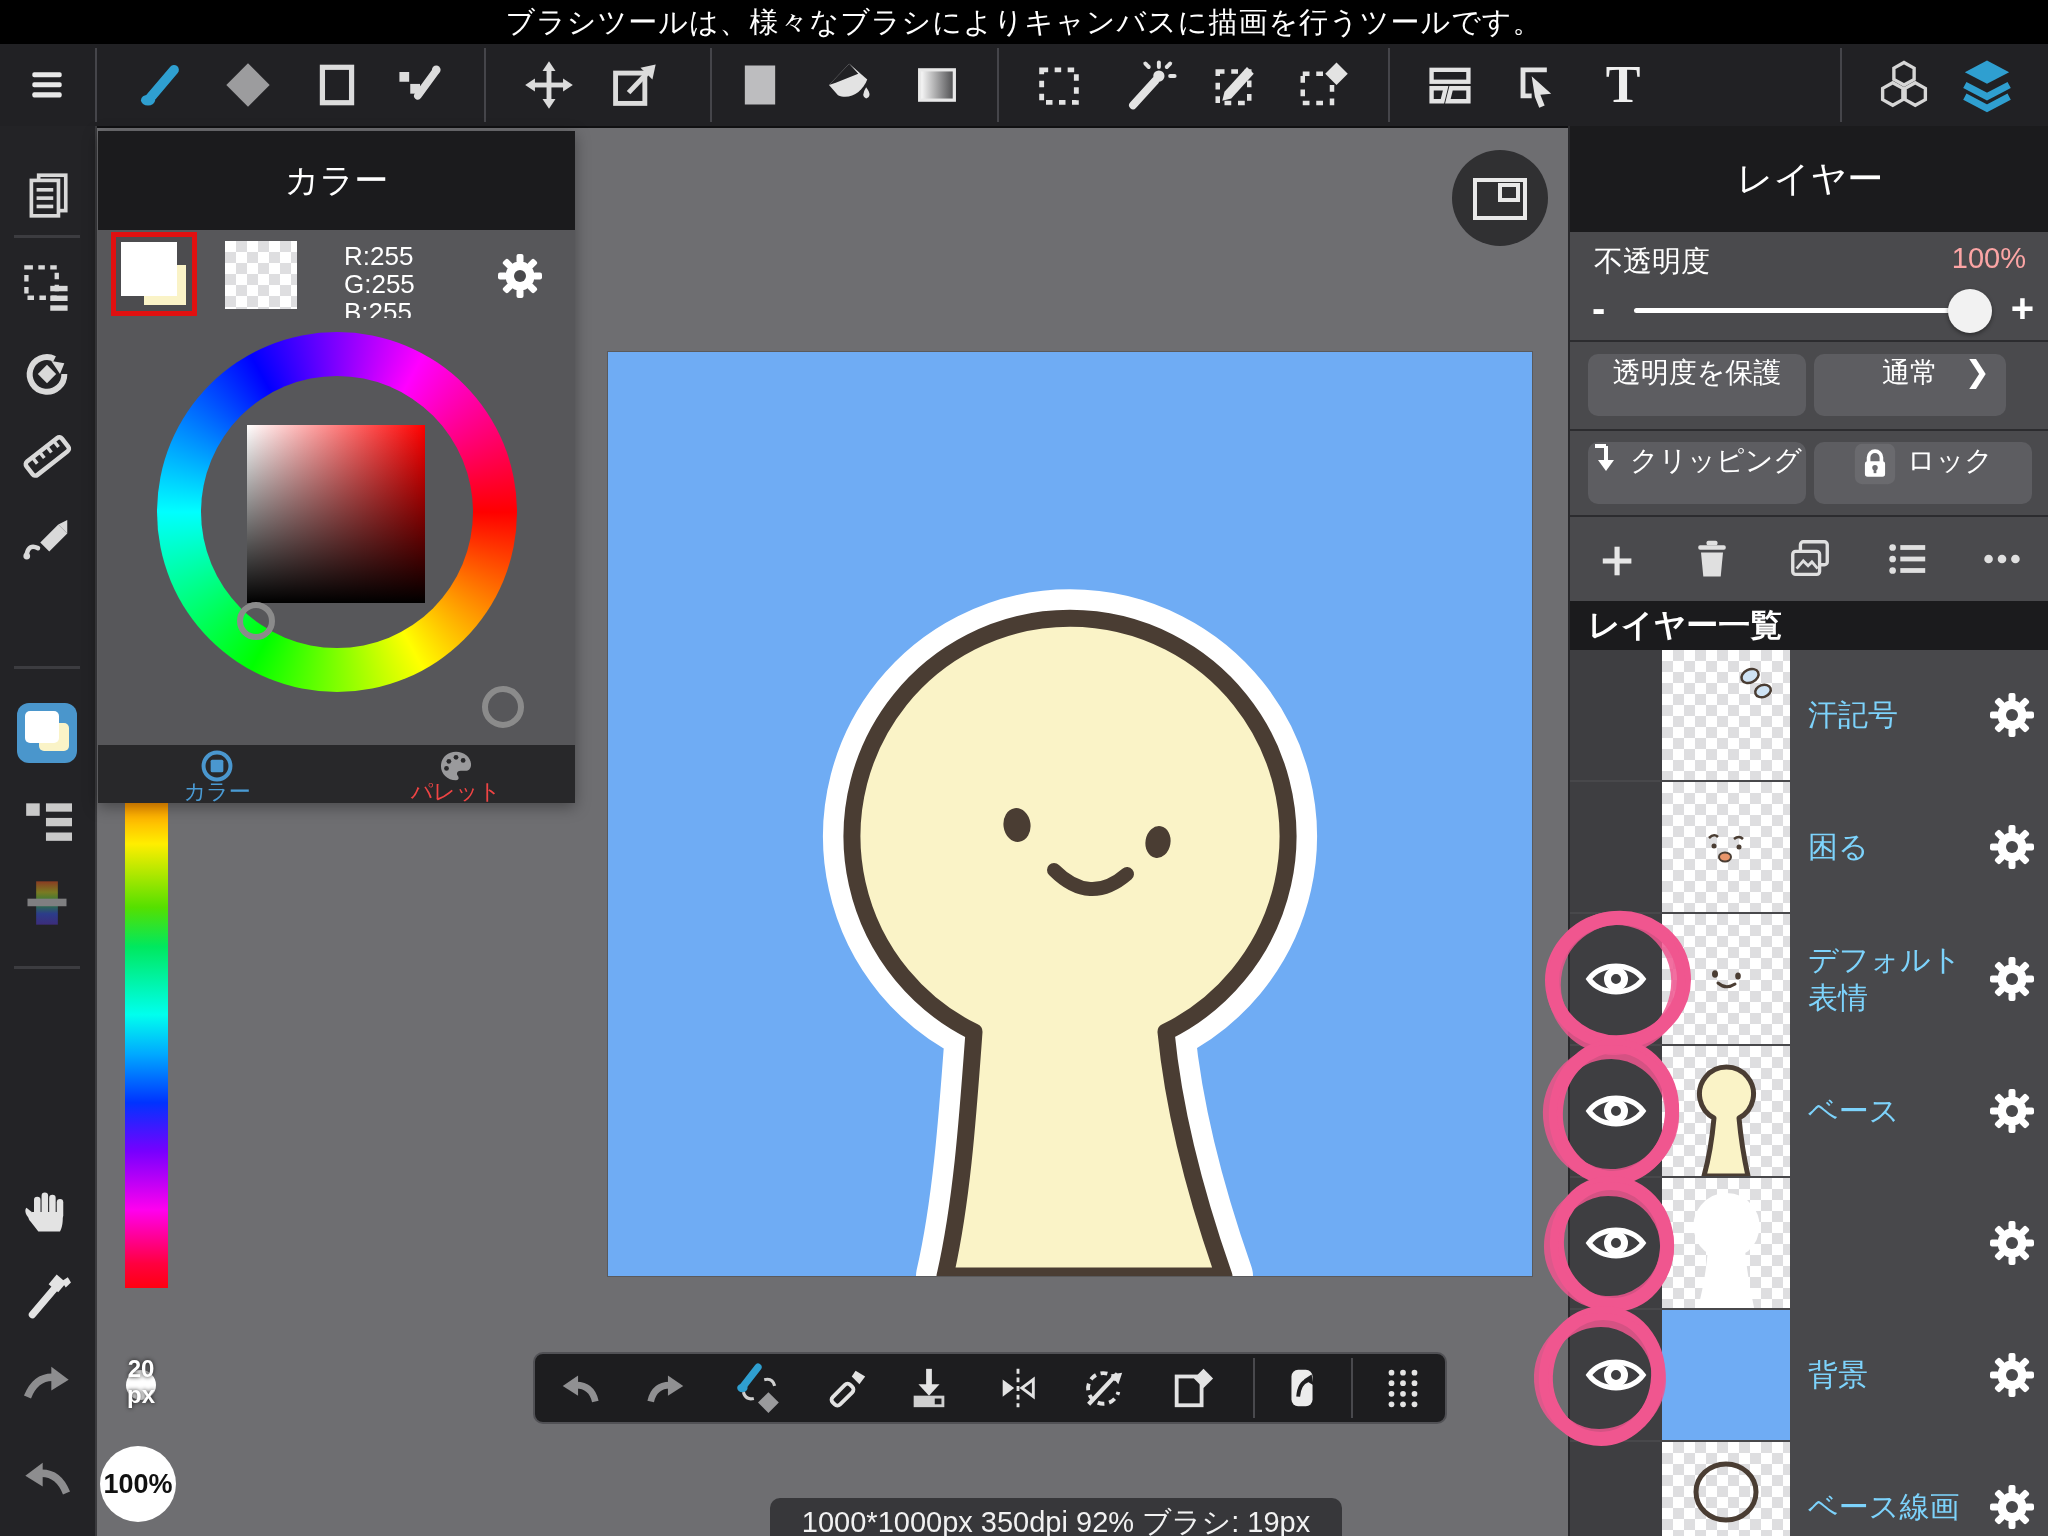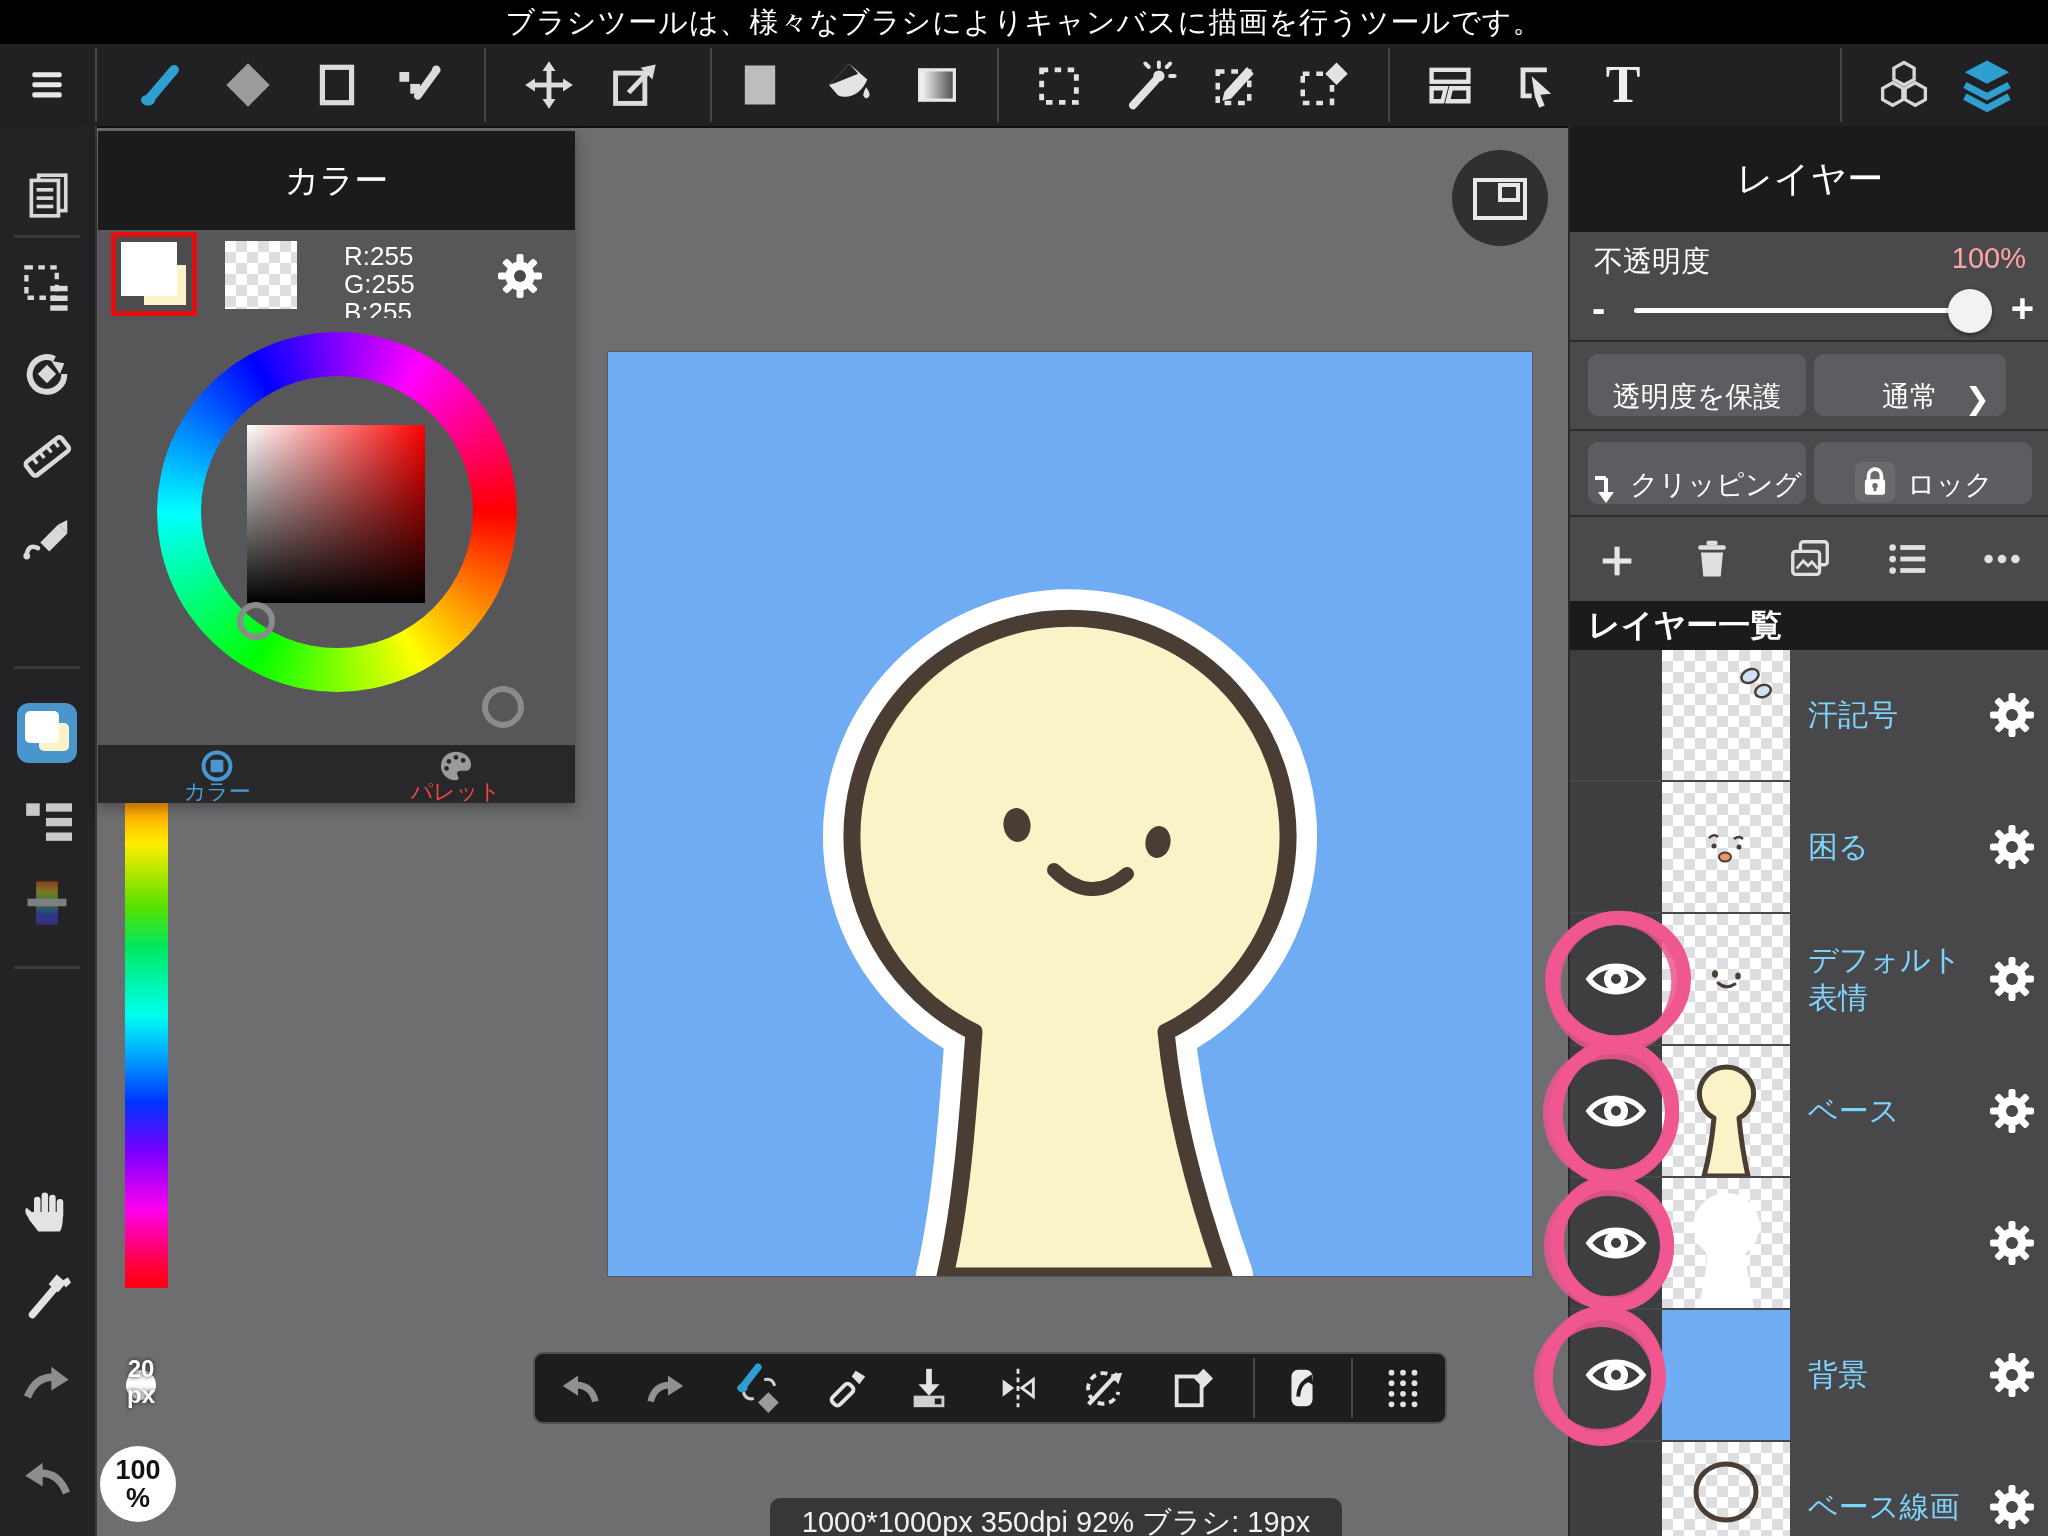--- a/index.html
+++ b/index.html
@@ -16,21 +16,21 @@
   .sidebar{position:absolute;left:0;top:126px;width:95px;height:1410px;background:#232326;border-right:2px solid #3a3a3d;}
   .sb{position:absolute;left:15px;width:64px;height:64px;display:flex;align-items:center;justify-content:center;}
   .sb-div{position:absolute;left:14px;width:66px;height:3px;background:#3c3c40;}
   
   .hue-bar{position:absolute;left:125px;top:800px;width:43px;height:488px;
     background:linear-gradient(to bottom,#ff9100 0%,#ffee00 9%,#55e000 22%,#00e85e 30%,#00ffee 44%,#00aaff 52%,#0033ff 62%,#7700ff 72%,#ff00ee 84%,#ff0040 95%,#ff0010 100%);}
   .brush-size{position:absolute;left:108px;top:1356px;width:66px;height:62px;text-align:center;}
   .brush-size .blob{position:absolute;left:18px;top:14px;width:30px;height:30px;border-radius:50%;background:#fff;}
   .brush-size .txt{position:relative;color:#fff;font-weight:bold;font-size:24px;line-height:26px;text-shadow:0 0 4px #1a1a1a;}
   .zoom-badge{position:absolute;left:100px;top:1446px;width:76px;height:76px;border-radius:50%;background:#fff;
-              display:flex;flex-direction:column;align-items:center;justify-content:center;color:#111;font-size:27px;font-weight:bold;line-height:28px;}
+              display:flex;flex-direction:row;align-items:center;justify-content:center;color:#111;font-size:27px;font-weight:bold;line-height:28px;}
   
   .canvas{position:absolute;left:608px;top:352px;width:924px;height:924px;background:#6FACF4;box-shadow:0 0 0 1px rgba(0,0,0,.18);}
   .navigator{position:absolute;left:1452px;top:150px;width:96px;height:96px;border-radius:50%;background:rgba(42,42,45,.92);
              display:flex;align-items:center;justify-content:center;}
   
   .color-panel{position:absolute;left:98px;top:131px;width:477px;height:672px;background:#58585b;box-shadow:0 4px 14px rgba(0,0,0,.35);}
   .cp-header{position:absolute;left:0;top:0;width:477px;height:99px;background:#1b1b1d;color:#fff;font-size:34px;line-height:99px;text-align:center;}
   .cp-swatchrow{position:absolute;left:0;top:99px;width:477px;height:88px;background:#57575a;border-bottom:1px solid #434346;}
   .fgbg{position:absolute;left:13px;top:2px;width:86px;height:84px;border:5px solid #e01010;box-sizing:border-box;background:#4c4c4f;}
   .fgbg .sub{position:absolute;right:6px;bottom:6px;width:42px;height:40px;background:#FAF3C7;}
@@ -59,21 +59,21 @@
   .rp-header{position:absolute;left:0;top:0;width:480px;height:106px;background:#1b1b1d;color:#fff;font-size:36px;line-height:106px;text-align:center;}
   .rp-opacity{position:absolute;left:0;top:106px;width:480px;height:108px;}
   .rp-op-label{position:absolute;left:24px;top:10px;color:#fff;font-size:29px;}
   .rp-op-value{position:absolute;right:24px;top:10px;color:#fca5a5;font-size:29px;}
   .rp-minus{position:absolute;left:22px;top:56px;color:#fff;font-size:40px;font-weight:bold;line-height:40px;}
   .rp-plus{position:absolute;right:16px;top:56px;color:#fff;font-size:40px;font-weight:bold;line-height:40px;}
   .rp-track{position:absolute;left:64px;top:76px;width:352px;height:5px;border-radius:3px;background:#fff;}
   .rp-thumb{position:absolute;left:378px;top:57px;width:44px;height:44px;border-radius:50%;background:#f2f2f2;box-shadow:0 2px 4px rgba(0,0,0,.4);}
   .rp-div{position:absolute;left:0;width:480px;height:2px;background:#2c2c2f;}
   .rp-btn{position:absolute;height:62px;background:#5d5d61;border-radius:10px;color:#fff;font-size:28px;
-          display:flex;align-items:flex-end;justify-content:center;gap:10px;}
+          display:flex;align-items:flex-start;justify-content:center;gap:10px;}
   .rp-actions{position:absolute;left:0;top:391px;width:480px;height:84px;}
   .rp-act{position:absolute;top:10px;width:64px;height:64px;display:flex;align-items:center;justify-content:center;}
   .rp-listheader{position:absolute;left:0;top:475px;width:480px;height:49px;background:#1b1b1d;color:#fff;
                  font-size:32px;font-weight:bold;line-height:49px;padding-left:18px;box-sizing:border-box;}
   .lrow{position:absolute;left:0;width:480px;height:132px;background:#48484b;border-bottom:2px solid #2e2e31;}
   .eye-cell{position:absolute;left:0;top:0;width:92px;height:130px;background:#3e3e41;display:flex;align-items:center;justify-content:center;}
   .thumb{position:absolute;left:92px;top:0;width:128px;height:130px;overflow:hidden;}
   .lname{position:absolute;left:238px;top:0;width:168px;height:130px;color:#7dd3fc;font-size:30px;line-height:38px;
          display:flex;align-items:center;}
   .lgear{position:absolute;left:418px;top:41px;width:48px;height:48px;}

